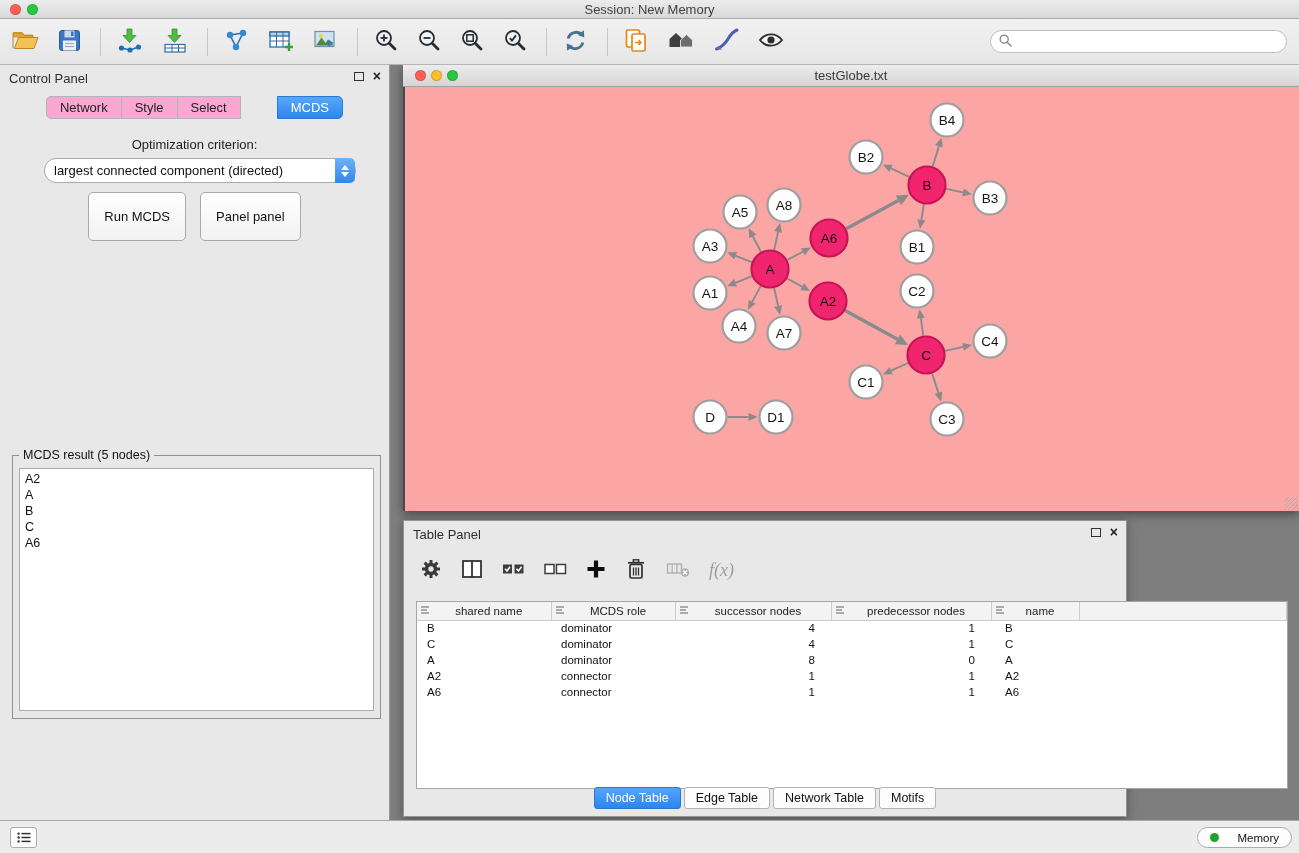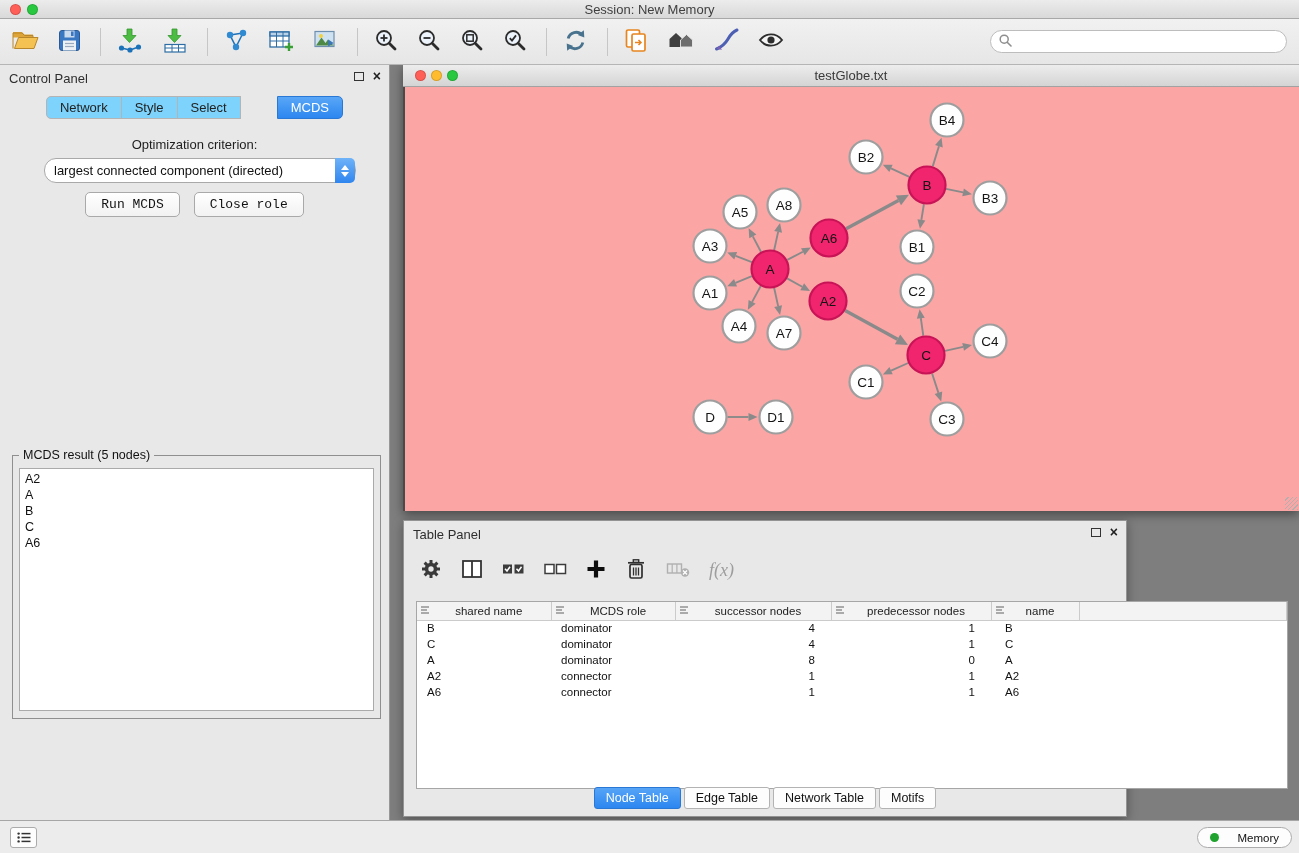--- a/index.html
+++ b/index.html
@@ -29,37 +29,37 @@
   
   #control-panel { position:absolute; left:0; top:0; width:390px; height:755px;
     background:#e8e8e8; border-right:1px solid #989898; }
   .panel-head { position:relative; height:26px; }
   .panel-head .ph-title { position:absolute; left:9px; top:6px; font-size:13px; color:#2e2e2e; }
   .win-ctrls { position:absolute; right:8px; top:6px; display:flex; align-items:center; gap:9px; }
   .float-box { width:10px; height:9px; border:1.5px solid #333; display:inline-block; cursor:pointer; }
   .close-x { font-size:14px; font-weight:bold; color:#222; line-height:10px; cursor:pointer; }
 
   #cp-tabs { position:absolute; left:0; top:31px; width:100%; display:flex; justify-content:center; }
-  .cp-tab { padding:3px 13px; font-size:13px; color:#222; background:#7dd3fc; border:1px solid #b4b4b4; margin-left:-1px; cursor:pointer; }
+  .cp-tab { padding:3px 13px; font-size:13px; color:#222; background:#f9a8d4; border:1px solid #b4b4b4; margin-left:-1px; cursor:pointer; }
   .cp-tab:first-child { border-radius:5px 0 0 5px; margin-left:0; }
   .cp-tab:last-child { border-radius:0 5px 5px 0;margin-left:36px; }
   .cp-tab.active { background:linear-gradient(#59a6f7,#2c87f0); color:#fff; border-color:#2a78d6; }
 
   #opt-label { position:absolute; left:0; top:72px; width:100%; text-align:center; font-size:13px; color:#1e1e1e; }
   #opt-select { position:absolute; left:44px; top:93px; width:312px; height:25px; background:#fff;
     border:1px solid #a9a9a9; border-radius:12px; font-size:13px; color:#111; display:flex; align-items:center;
     padding-left:9px; cursor:pointer; }
   .select-cap { position:absolute; right:0; top:-1px; width:20px; height:25px; border-radius:0 5px 5px 0;
     background:linear-gradient(#6fb3f8,#2f85ef); display:flex; flex-direction:column; align-items:center; justify-content:center; gap:2px; }
   .arr-up { width:0; height:0; border-left:4px solid transparent; border-right:4px solid transparent; border-bottom:5px solid #fff; }
   .arr-dn { width:0; height:0; border-left:4px solid transparent; border-right:4px solid transparent; border-top:5px solid #fff; }
 
   #cp-buttons { position:absolute; left:0; top:127px; width:100%; display:flex; justify-content:center; gap:14px; }
   .std-btn { background:linear-gradient(#ffffff,#f2f2f2); border:1px solid #a9a9a9; border-radius:5px;
-    font-size:13px; color:#111; padding:4px 15px; cursor:pointer; font-family:Liberation Mono, monospace; }
+    font-size:13px; color:#111; padding:16px 15px; cursor:pointer; font-family:Liberation Sans, sans-serif; }
 
   #mcds-fieldset { position:absolute; left:12px; top:390px; width:369px; height:264px;
     border:1px solid #8f8f8f; }
   #mcds-legend { position:absolute; left:6px; top:-8px; background:#e8e8e8; padding:0 4px; font-size:12.5px; color:#111; }
   #mcds-list { position:absolute; left:6px; right:6px; top:12px; bottom:7px; background:#fff;
     border:1px solid #aaa; overflow:auto; padding-top:2px; }
   .mcds-item { font-size:12.5px; color:#111; height:16px; line-height:16px; padding:0 5px; cursor:default; }
 
   
   #net-window { position:absolute; left:403px; top:0; width:896px; height:446px; background:#fff;
@@ -317,21 +317,21 @@
     <div id="opt-select">
       <span>largest connected component (directed)</span>
       <span class="select-cap">
         <span class="arr-up"></span>
           <span class="arr-dn"></span>
       </span>
     </div>
 
     <div id="cp-buttons">
       <button class="std-btn">Run MCDS</button>
-      <button class="std-btn">Close role</button>
+      <button class="std-btn">Panel panel</button>
     </div>
 
     <div id="mcds-fieldset">
       <span id="mcds-legend">MCDS result (5 nodes)</span>
       <div id="mcds-list">
           <div class="mcds-item">A2</div>
           <div class="mcds-item">A</div>
           <div class="mcds-item">B</div>
           <div class="mcds-item">C</div>
           <div class="mcds-item">A6</div>

